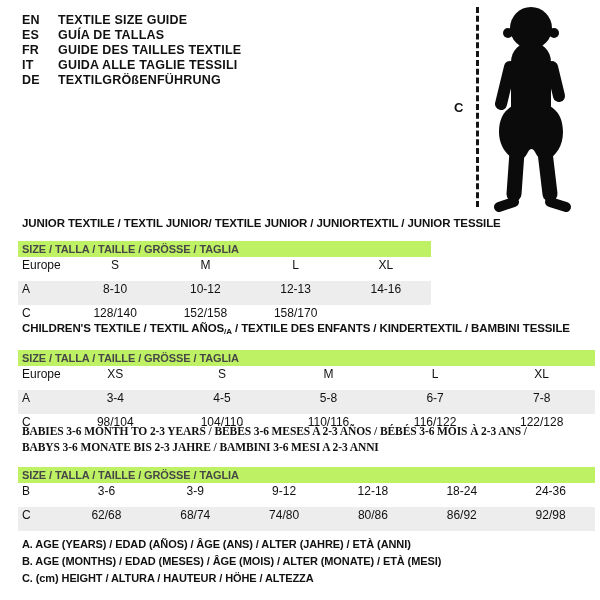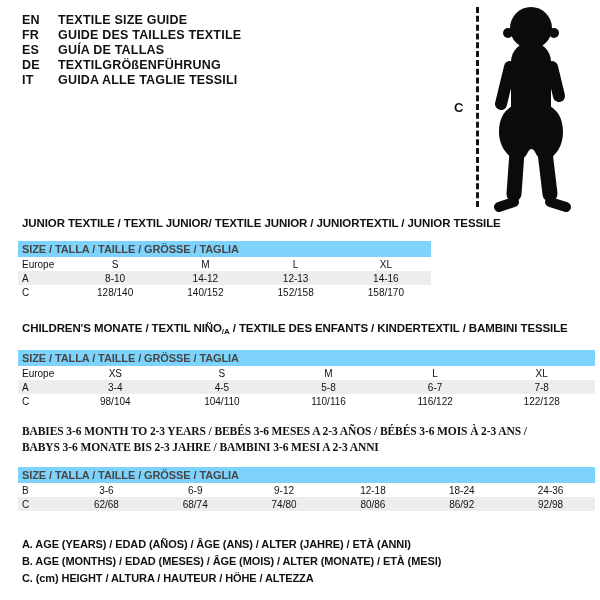--- a/index.html
+++ b/index.html
@@ -15,23 +15,23 @@
   
   .figure{position:absolute;left:440px;top:0;width:160px;height:225px;}
   .dash-line{position:absolute;left:36px;top:7px;height:200px;width:0;border-left:3px dashed #141414;}
   .height-label{position:absolute;left:14px;top:100px;font-size:13px;font-weight:bold;}
   .silhouette{position:absolute;left:47px;top:4px;}
   
   .tbl-title{position:absolute;left:22px;font-size:11.5px;font-weight:bold;letter-spacing:-0.1px;white-space:nowrap;}
   .sub{font-size:8px;vertical-align:-2px;font-weight:bold;}
   
   .stable{position:absolute;left:18px;}
-  .banner{height:16px;line-height:16px;background:#7dd3fc;color:#474747;
+  .banner{height:16px;line-height:16px;background:#bef264;color:#474747;
           font-size:11px;font-weight:bold;padding-left:4px;letter-spacing:-0.1px;}
-  .trow{display:grid;height:14px;line-height:16px;font-size:10px;}
+  .trow{display:grid;height:24px;line-height:16px;font-size:12px;}
   .trow.shaded{background:#ededed;}
   .cell{text-align:center;white-space:nowrap;}
   .cell.label{text-align:left;padding-left:4px;}
   .t1 .trow{grid-template-columns:52px 1fr 1fr 1fr 1fr;}
   .t2 .trow{grid-template-columns:44px 1fr 1fr 1fr 1fr 1fr;}
   .t3 .trow{grid-template-columns:44px 1fr 1fr 1fr 1fr 1fr 1fr;}
   .t1{width:413px;}
   .t2,.t3{width:577px;}
   
   .footnotes{position:absolute;left:22px;top:536px;}
@@ -41,34 +41,34 @@
 <body>
 
 <div class="page">
 
   <div class="langs">
     <div class="lang-row">
       <span class="lang-code">EN</span>
       <span>TEXTILE SIZE GUIDE</span>
     </div>
     <div class="lang-row">
+      <span class="lang-code">ES</span>
+      <span>GUÍA DE TALLAS</span>
+    </div>
+    <div class="lang-row">
       <span class="lang-code">FR</span>
       <span>GUIDE DES TAILLES TEXTILE</span>
     </div>
     <div class="lang-row">
-      <span class="lang-code">ES</span>
-      <span>GUÍA DE TALLAS</span>
+      <span class="lang-code">IT</span>
+      <span>GUIDA ALLE TAGLIE TESSILI</span>
     </div>
     <div class="lang-row">
       <span class="lang-code">DE</span>
       <span>TEXTILGRÖßENFÜHRUNG</span>
-    </div>
-    <div class="lang-row">
-      <span class="lang-code">IT</span>
-      <span>GUIDA ALLE TAGLIE TESSILI</span>
     </div>
   </div>
 
   <div class="figure">
     <div class="dash-line"></div>
     <div class="height-label">C</div>
     <svg class="silhouette" width="92" height="212" viewBox="0 0 92 212" xmlns="http://www.w3.org/2000/svg">
       <g fill="#0b0b0b" stroke="#0b0b0b" stroke-linecap="round">
         <circle cx="44" cy="24" r="21" stroke="none"></circle>
         <circle cx="21" cy="29" r="5" stroke="none"></circle>
@@ -91,34 +91,33 @@
     <div class="trow">
       <div class="cell label">Europe</div>
       <div class="cell">S</div>
       <div class="cell">M</div>
       <div class="cell">L</div>
       <div class="cell">XL</div>
     </div>
     <div class="trow shaded">
       <div class="cell label">A</div>
       <div class="cell">8-10</div>
-      <div class="cell">14-12</div>
+      <div class="cell">10-12</div>
       <div class="cell">12-13</div>
       <div class="cell">14-16</div>
     </div>
     <div class="trow">
       <div class="cell label">C</div>
       <div class="cell">128/140</div>
-      <div class="cell">140/152</div>
       <div class="cell">152/158</div>
       <div class="cell">158/170</div>
     </div>
   </div>
 
-  <div class="tbl-title" style="top:322px;"><span>CHILDREN'S MONATE / TEXTIL NIÑO</span><span class="sub">/A</span><span> / TEXTILE DES ENFANTS / KINDERTEXTIL / BAMBINI TESSILE</span></div>
+  <div class="tbl-title" style="top:322px;"><span>CHILDREN'S TEXTILE / TEXTIL AÑOS</span><span class="sub">/A</span><span> / TEXTILE DES ENFANTS / KINDERTEXTIL / BAMBINI TESSILE</span></div>
   <div class="stable t2" style="top:350px;">
     <div class="banner">SIZE / TALLA / TAILLE / GRÖSSE / TAGLIA</div>
     <div class="trow">
       <div class="cell label">Europe</div>
       <div class="cell">XS</div>
       <div class="cell">S</div>
       <div class="cell">M</div>
       <div class="cell">L</div>
       <div class="cell">XL</div>
     </div>
@@ -142,21 +141,21 @@
 
   <div class="tbl-title" style="top:423px;line-height:16px;font-family:Liberation Serif, serif;">
     <div>BABIES 3-6 MONTH TO 2-3 YEARS / BEBÉS 3-6 MESES A 2-3 AÑOS / BÉBÉS 3-6 MOIS À 2-3 ANS /</div>
     <div>BABYS 3-6 MONATE BIS 2-3 JAHRE / BAMBINI 3-6 MESI A 2-3 ANNI</div>
   </div>
   <div class="stable t3" style="top:467px;">
     <div class="banner">SIZE / TALLA / TAILLE / GRÖSSE / TAGLIA</div>
     <div class="trow">
       <div class="cell label">B</div>
       <div class="cell">3-6</div>
-      <div class="cell">6-9</div>
+      <div class="cell">3-9</div>
       <div class="cell">9-12</div>
       <div class="cell">12-18</div>
       <div class="cell">18-24</div>
       <div class="cell">24-36</div>
     </div>
     <div class="trow shaded">
       <div class="cell label">C</div>
       <div class="cell">62/68</div>
       <div class="cell">68/74</div>
       <div class="cell">74/80</div>

